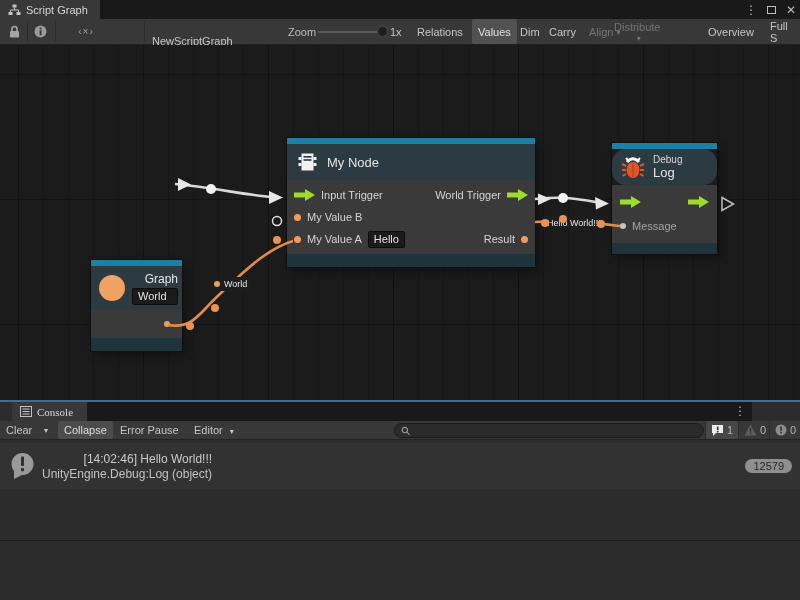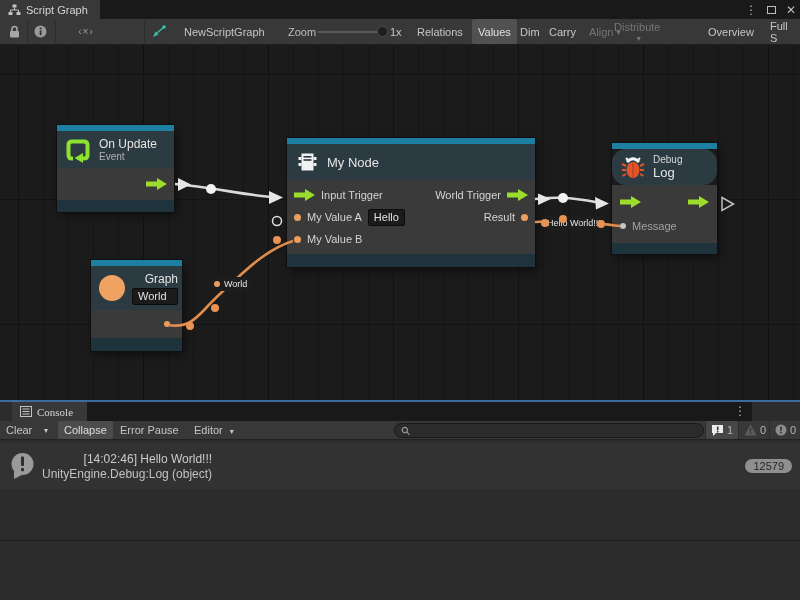--- a/index.html
+++ b/index.html
@@ -116,21 +116,21 @@
       <svg width="13" height="13" viewBox="0 0 13 13">
         <circle cx="6.5" cy="6.5" r="6" fill="#9a9a9a"></circle>
         <rect x="5.7" y="2.6" width="1.8" height="1.8" fill="#333"></rect>
         <rect x="5.7" y="5.4" width="1.8" height="4.8" fill="#333"></rect>
       </svg>
     </div>
     <div class="vsep" style="left:55px;"></div>
     <div class="tb" style="left:56px;width:60px;color:#9e9e9e;font-size:10px;letter-spacing:1px;">‹×›</div>
     <div class="vsep" style="left:144px;"></div>
 
-    <div class="tb" style="left:152px;gap:18px;">
+    <div class="tb" style="left:152px;gap:18px;flex-direction:column;">
       <svg width="14" height="13" viewBox="0 0 14 13">
         <path d="M12 2 L5 8" stroke="#35c1a5" stroke-width="1.6"></path>
         <circle cx="12" cy="2" r="1.8" fill="#35c1a5"></circle>
         <path d="M1 12 L6.5 9.5 L3.5 6.5 Z" fill="#35c1a5"></path>
       </svg>
       <span>NewScriptGraph</span>
     </div>
 
     <div class="tb" style="left:288px;color:#bdbdbd;">Zoom</div>
     <div class="tb" style="left:318px;width:68px;">
@@ -151,42 +151,20 @@
     <div class="tb btn disabled" style="left:608px;flex-direction:column;">
       <span>Distribute</span>
       <span class="caret">▾</span>
     </div>
     <div class="tb btn" style="left:702px;">Overview</div>
     <div class="tb btn" style="left:764px;width:40px;overflow:hidden;justify-content:flex-start;">Full S</div>
   </div>
 
   <div class="canvas">
 
-    <div class="node" style="left:57px;top:80px;width:117px;">
-      <div class="strip"></div>
-      <div class="nhead" style="height:37px;">
-        <svg width="26" height="26" viewBox="0 0 26 26">
-          <path d="M8 21.5 H7 Q3.5 21.5 3.5 18 V8 Q3.5 4.5 7 4.5 H19 Q22.5 4.5 22.5 8 V18 Q22.5 21.5 19 21.5 H17.5" fill="none" stroke="#8ce22e" stroke-width="4"></path>
-          <path d="M18 16 L18 26 L9.5 21 Z" fill="#8ce22e"></path>
-        </svg>
-        <div>
-          <div class="ntitle">On Update</div>
-          <div class="nsub">Event</div>
-        </div>
-      </div>
-      <div class="nbody">
-        <div class="prow" style="height:32px;">
-          <span class="spacer"></span>
-          <svg class="arrow-ico" width="21" height="12" viewBox="0 0 21 12">
-            <path d="M0 3.5 h11 V0 l10 6 -10 6 V8.5 H0 z" fill="#9bdc2c"></path>
-          </svg>
-        </div>
-      </div>
-      <div class="nfoot" style="height:12px;"></div>
-    </div>
 
     <div class="node" style="left:287px;top:93px;width:248px;">
       <div class="strip"></div>
       <div class="nhead" style="height:36px;">
         <svg width="24" height="24" viewBox="0 0 24 24">
           <rect x="6.5" y="3.5" width="12" height="17" fill="#f2f2f2"></rect>
           <rect x="3.5" y="7" width="3" height="3" fill="#f2f2f2"></rect>
           <rect x="3.5" y="13" width="3" height="3" fill="#f2f2f2"></rect>
           <rect x="18.5" y="7" width="3" height="3" fill="#f2f2f2"></rect>
           <rect x="18.5" y="13" width="3" height="3" fill="#f2f2f2"></rect>
@@ -202,29 +180,29 @@
           </svg>
           <span class="plabel">Input Trigger</span>
           <span class="spacer"></span>
           <span class="plabel">World Trigger</span>
           <svg class="arrow-ico" width="21" height="12" viewBox="0 0 21 12">
             <path d="M0 3.5 h11 V0 l10 6 -10 6 V8.5 H0 z" fill="#9bdc2c"></path>
           </svg>
         </div>
         <div class="prow">
           <span class="dot"></span>
+          <span class="plabel">My Value B</span>
+        </div>
+        <div class="prow">
+          <span class="dot"></span>
           <span class="plabel">My Value A</span>
           <span class="field">Hello</span>
           <span class="spacer"></span>
           <span class="plabel">Result</span>
           <span class="dot"></span>
-        </div>
-        <div class="prow">
-          <span class="dot"></span>
-          <span class="plabel">My Value B</span>
         </div>
       </div>
       <div class="nfoot" style="height:13px;"></div>
     </div>
 
     <div class="node" style="left:91px;top:215px;width:91px;">
       <div class="strip"></div>
       <div class="nhead" style="height:44px;align-items:center;gap:7px;">
         <span style="width:26px;height:26px;border-radius:50%;background:#f0a263;flex:0 0 auto;"></span>
         <div style="display:flex;flex-direction:column;align-items:flex-end;gap:2px;">

